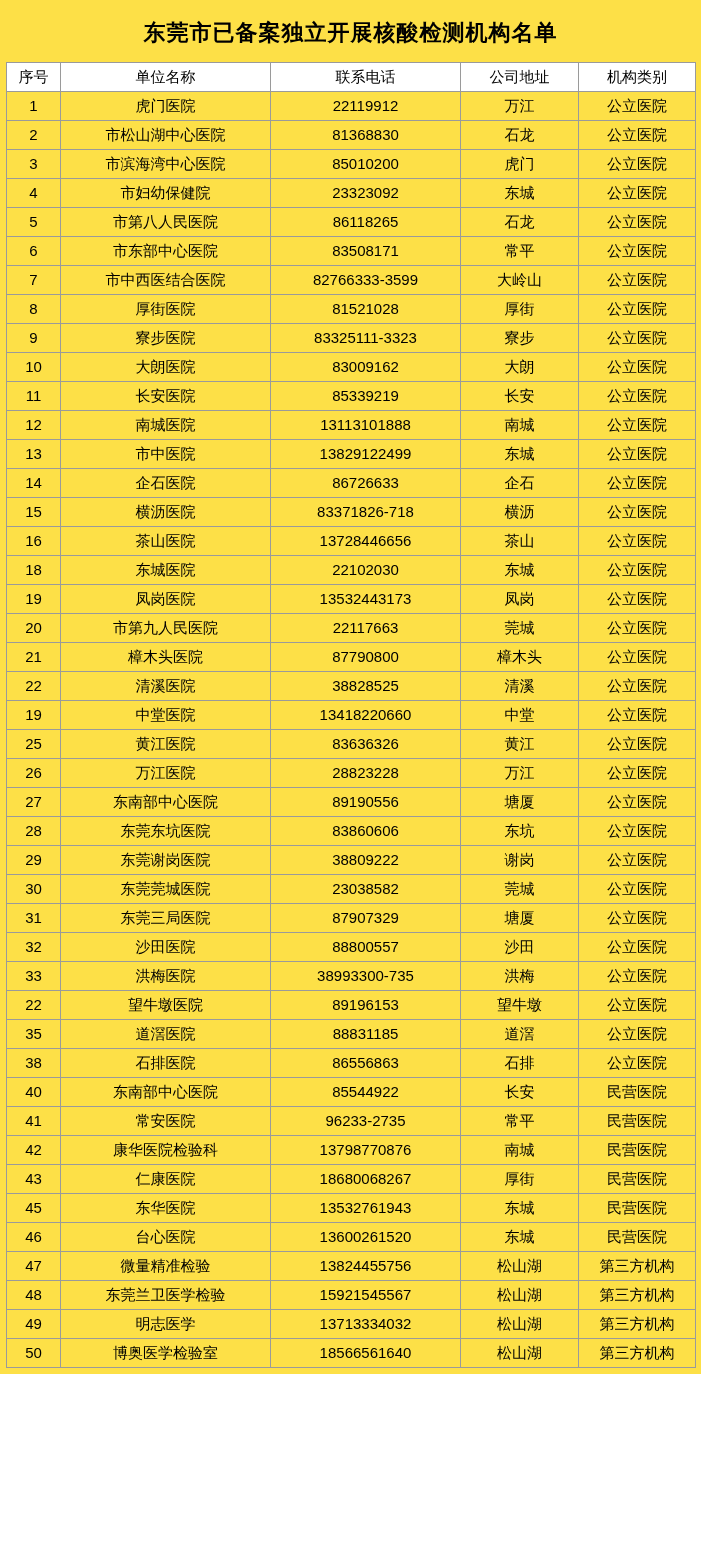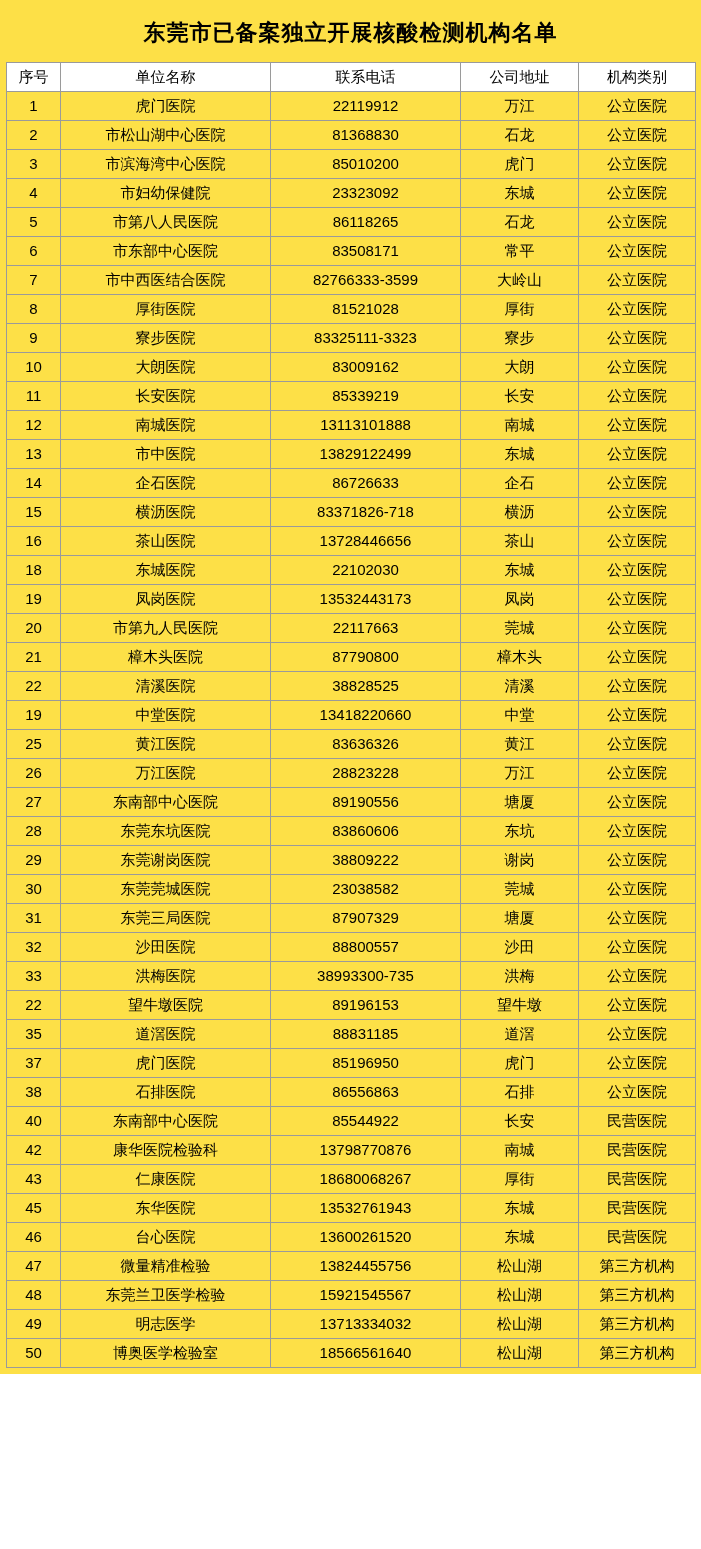--- a/index.html
+++ b/index.html
@@ -307,38 +307,38 @@
           <td>公立医院</td>
         </tr>
         <tr>
           <td>35</td>
           <td>道滘医院</td>
           <td>88831185</td>
           <td>道滘</td>
           <td>公立医院</td>
         </tr>
         <tr>
-          <td>37</td>
-          <td>虎门医院</td>
-          <td>85196950</td>
-          <td>虎门</td>
-          <td>公立医院</td>
-        </tr>
-        <tr>
           <td>38</td>
           <td>石排医院</td>
           <td>86556863</td>
           <td>石排</td>
           <td>公立医院</td>
         </tr>
         <tr>
           <td>40</td>
           <td>东南部中心医院</td>
           <td>85544922</td>
           <td>长安</td>
+          <td>民营医院</td>
+        </tr>
+        <tr>
+          <td>41</td>
+          <td>常安医院</td>
+          <td>96233-2735</td>
+          <td>常平</td>
           <td>民营医院</td>
         </tr>
         <tr>
           <td>42</td>
           <td>康华医院检验科</td>
           <td>13798770876</td>
           <td>南城</td>
           <td>民营医院</td>
         </tr>
         <tr>

